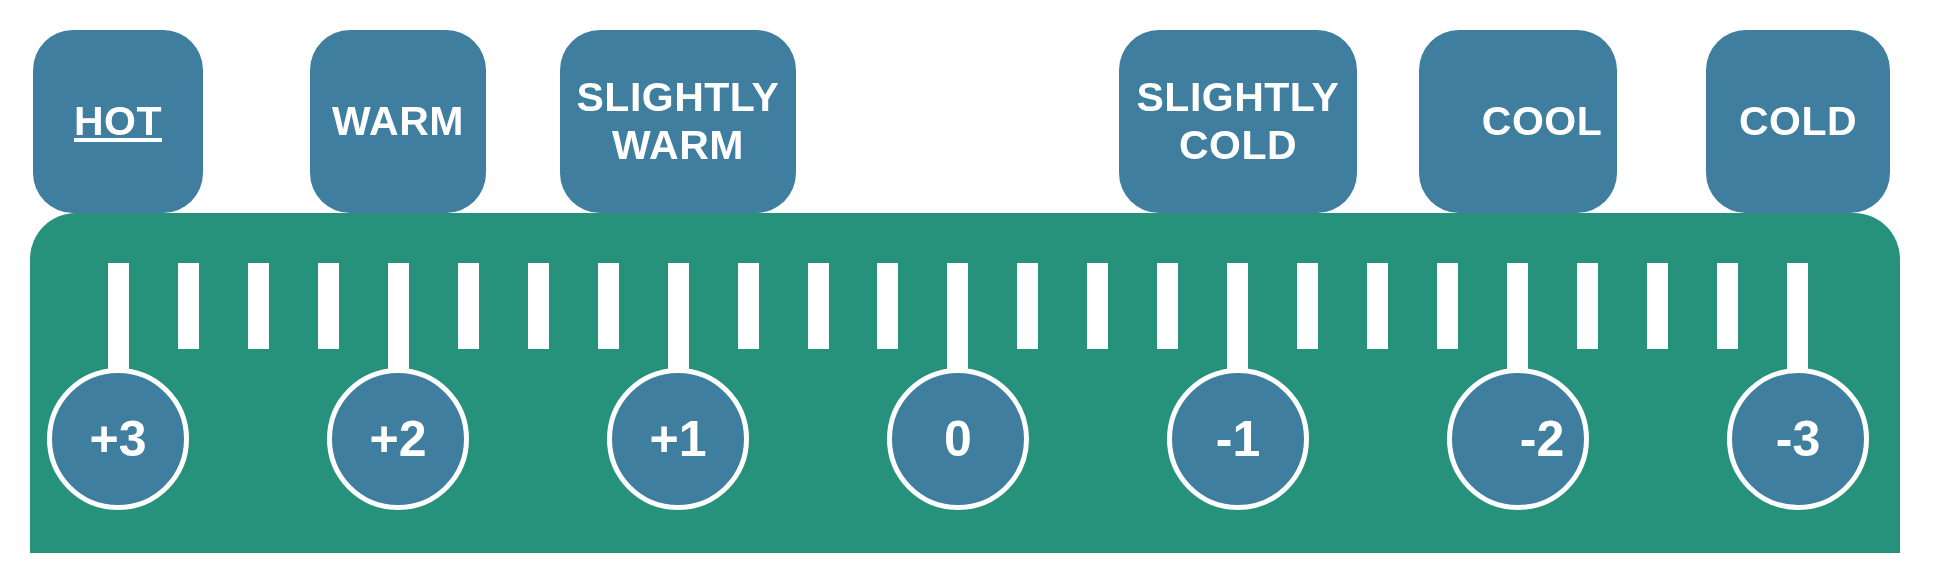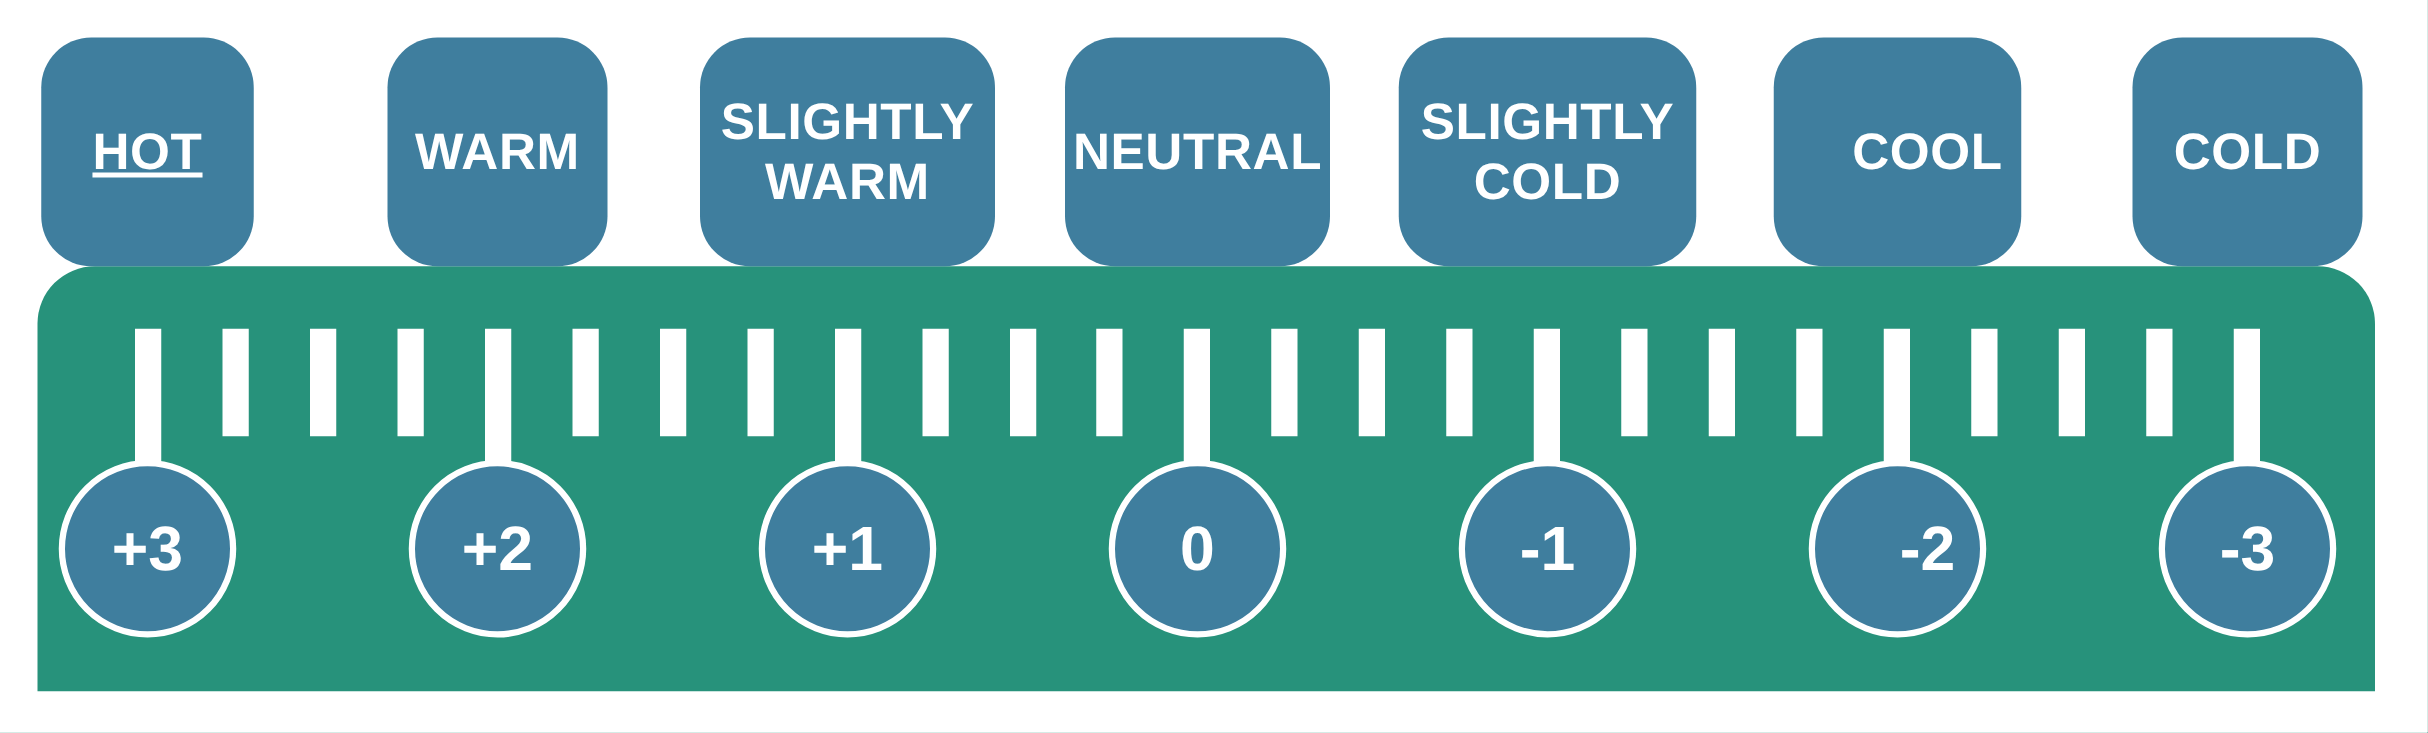--- a/index.html
+++ b/index.html
@@ -147,19 +147,18 @@
     <span>-2</span>
   </div>
   <div class="circle cx6">
     <span>-3</span>
   </div>
 
   <div class="badge cx0 w0">HOT</div>
   <div class="badge cx1 w1">WARM</div>
   <div class="badge cx2 w2">SLIGHTLY
 WARM</div>
-  <div class="badge cx3 w3">NEUTRAL</div>
   <div class="badge cx4 w4">SLIGHTLY
 COLD</div>
   <div class="badge cx5 w5">COOL</div>
   <div class="badge cx6 w6">COLD</div>
 
 </div>
 
 </body></html>

